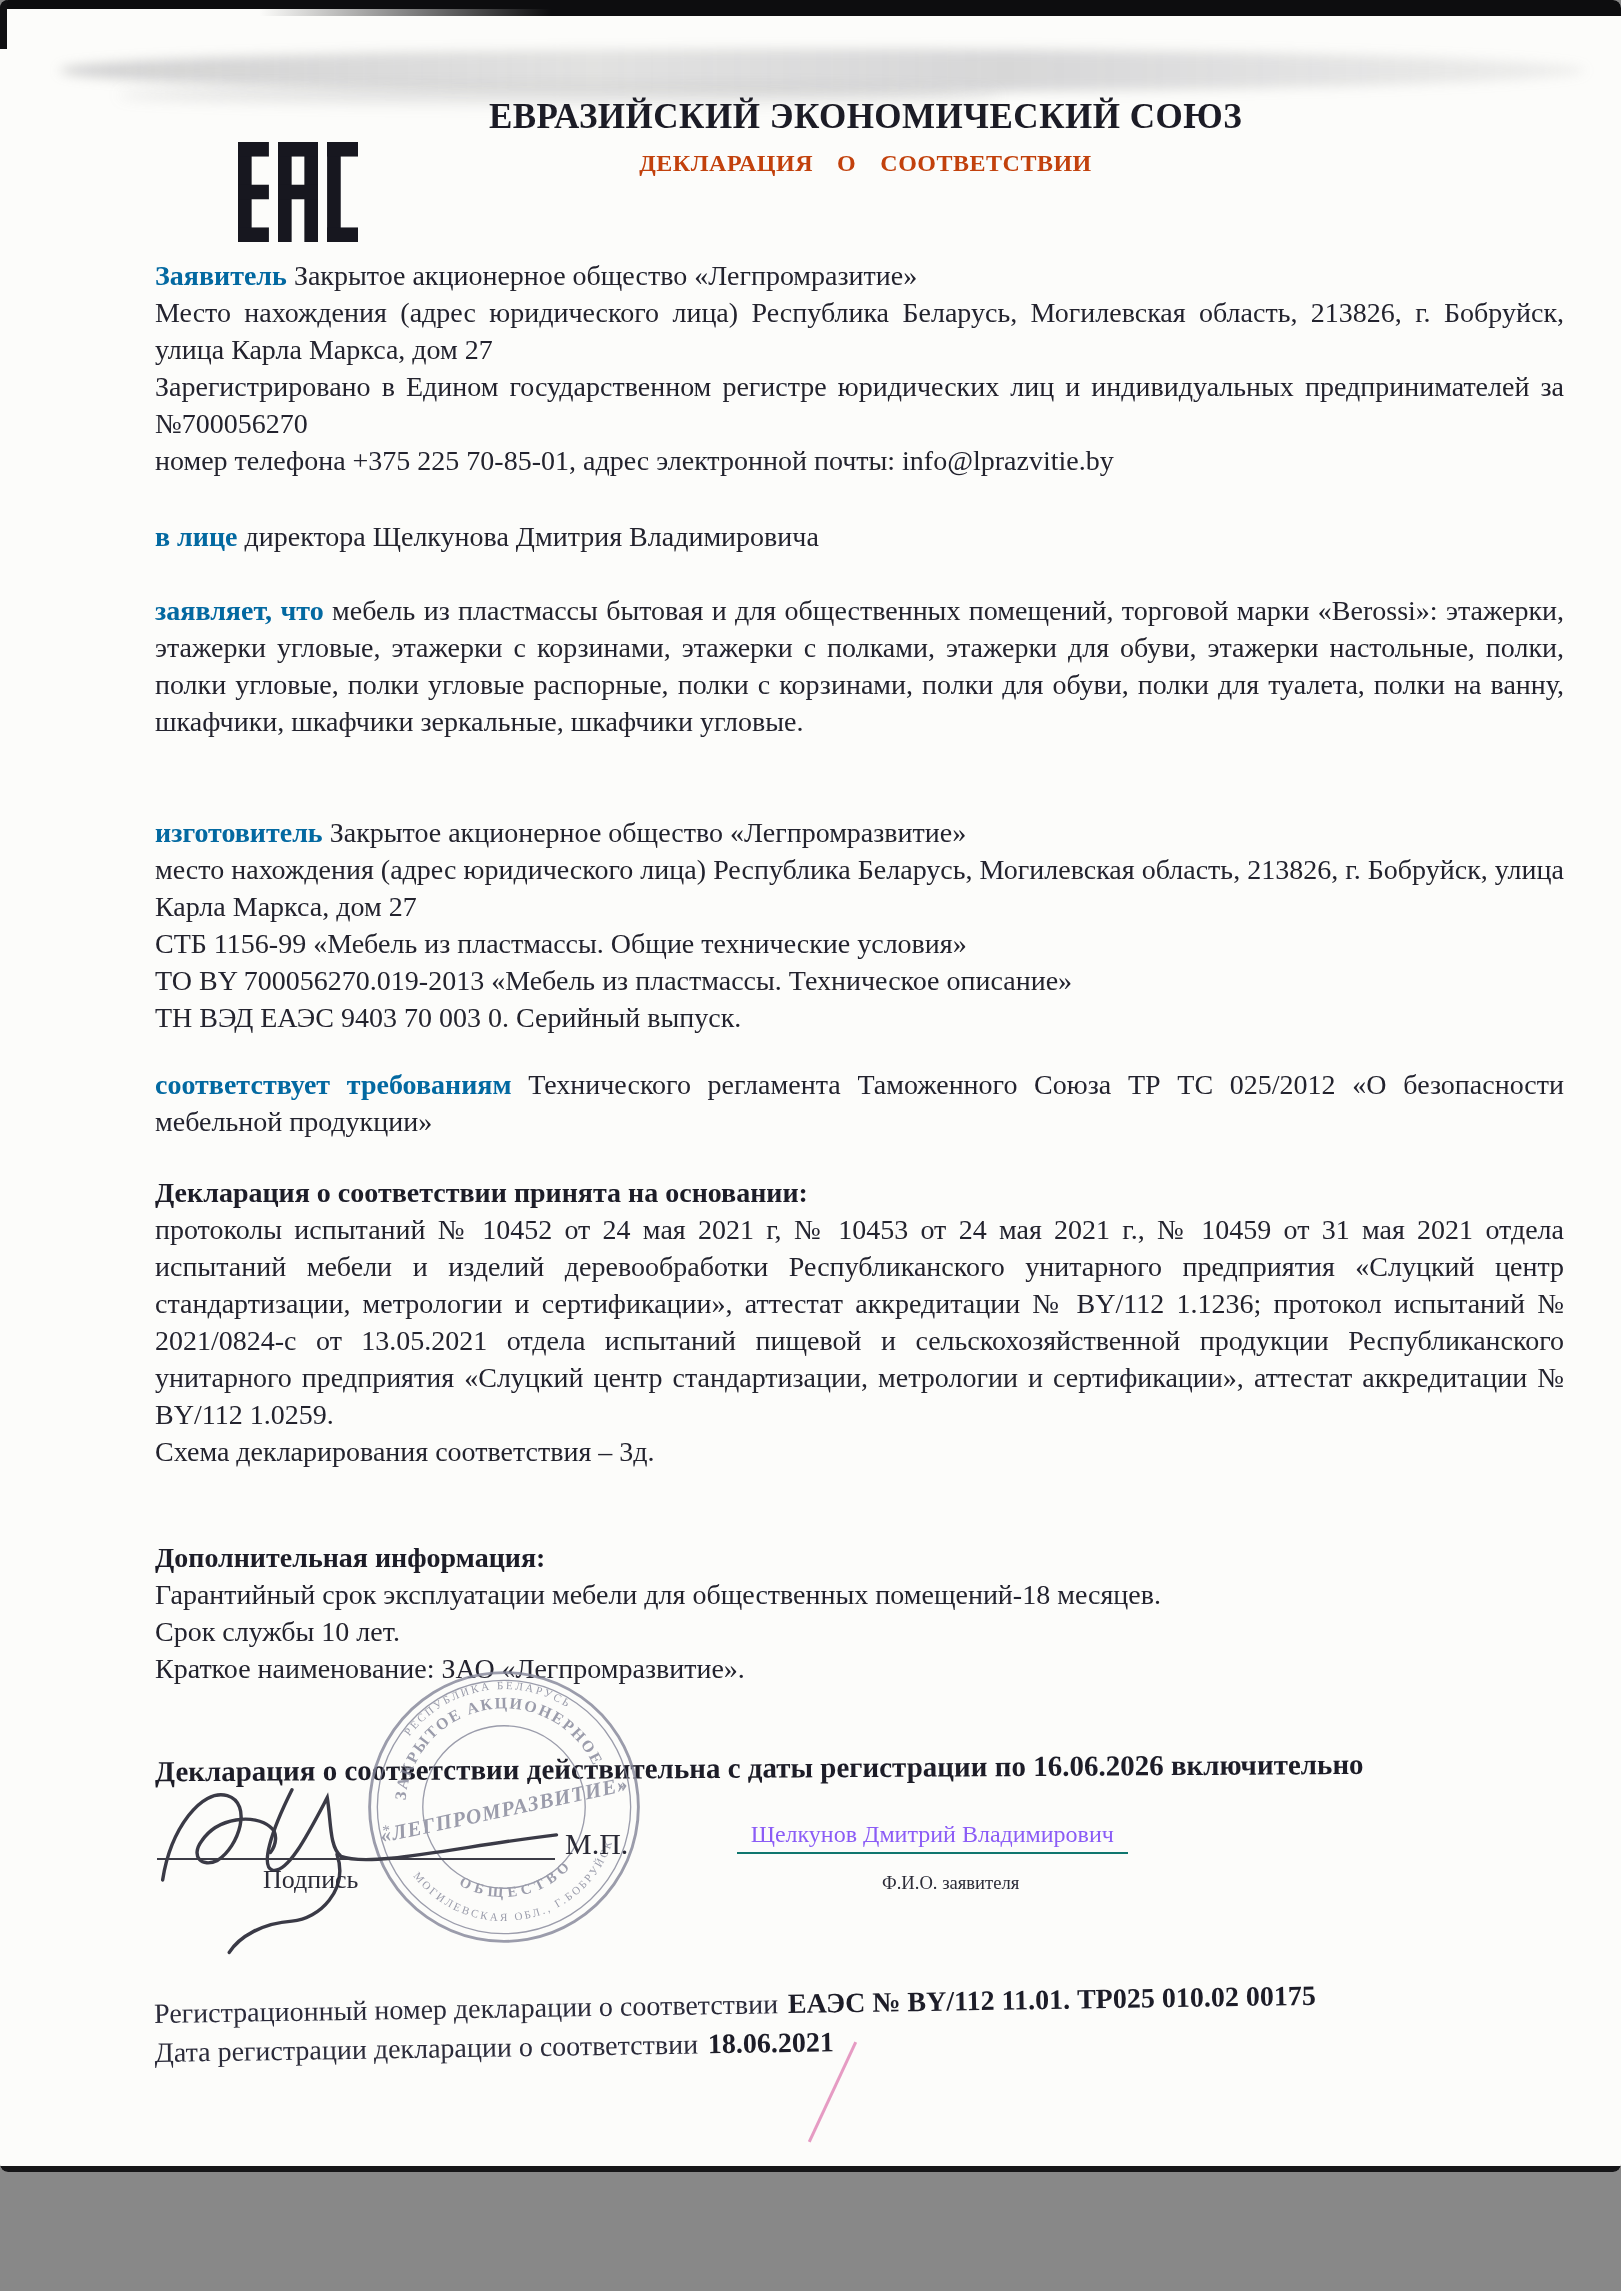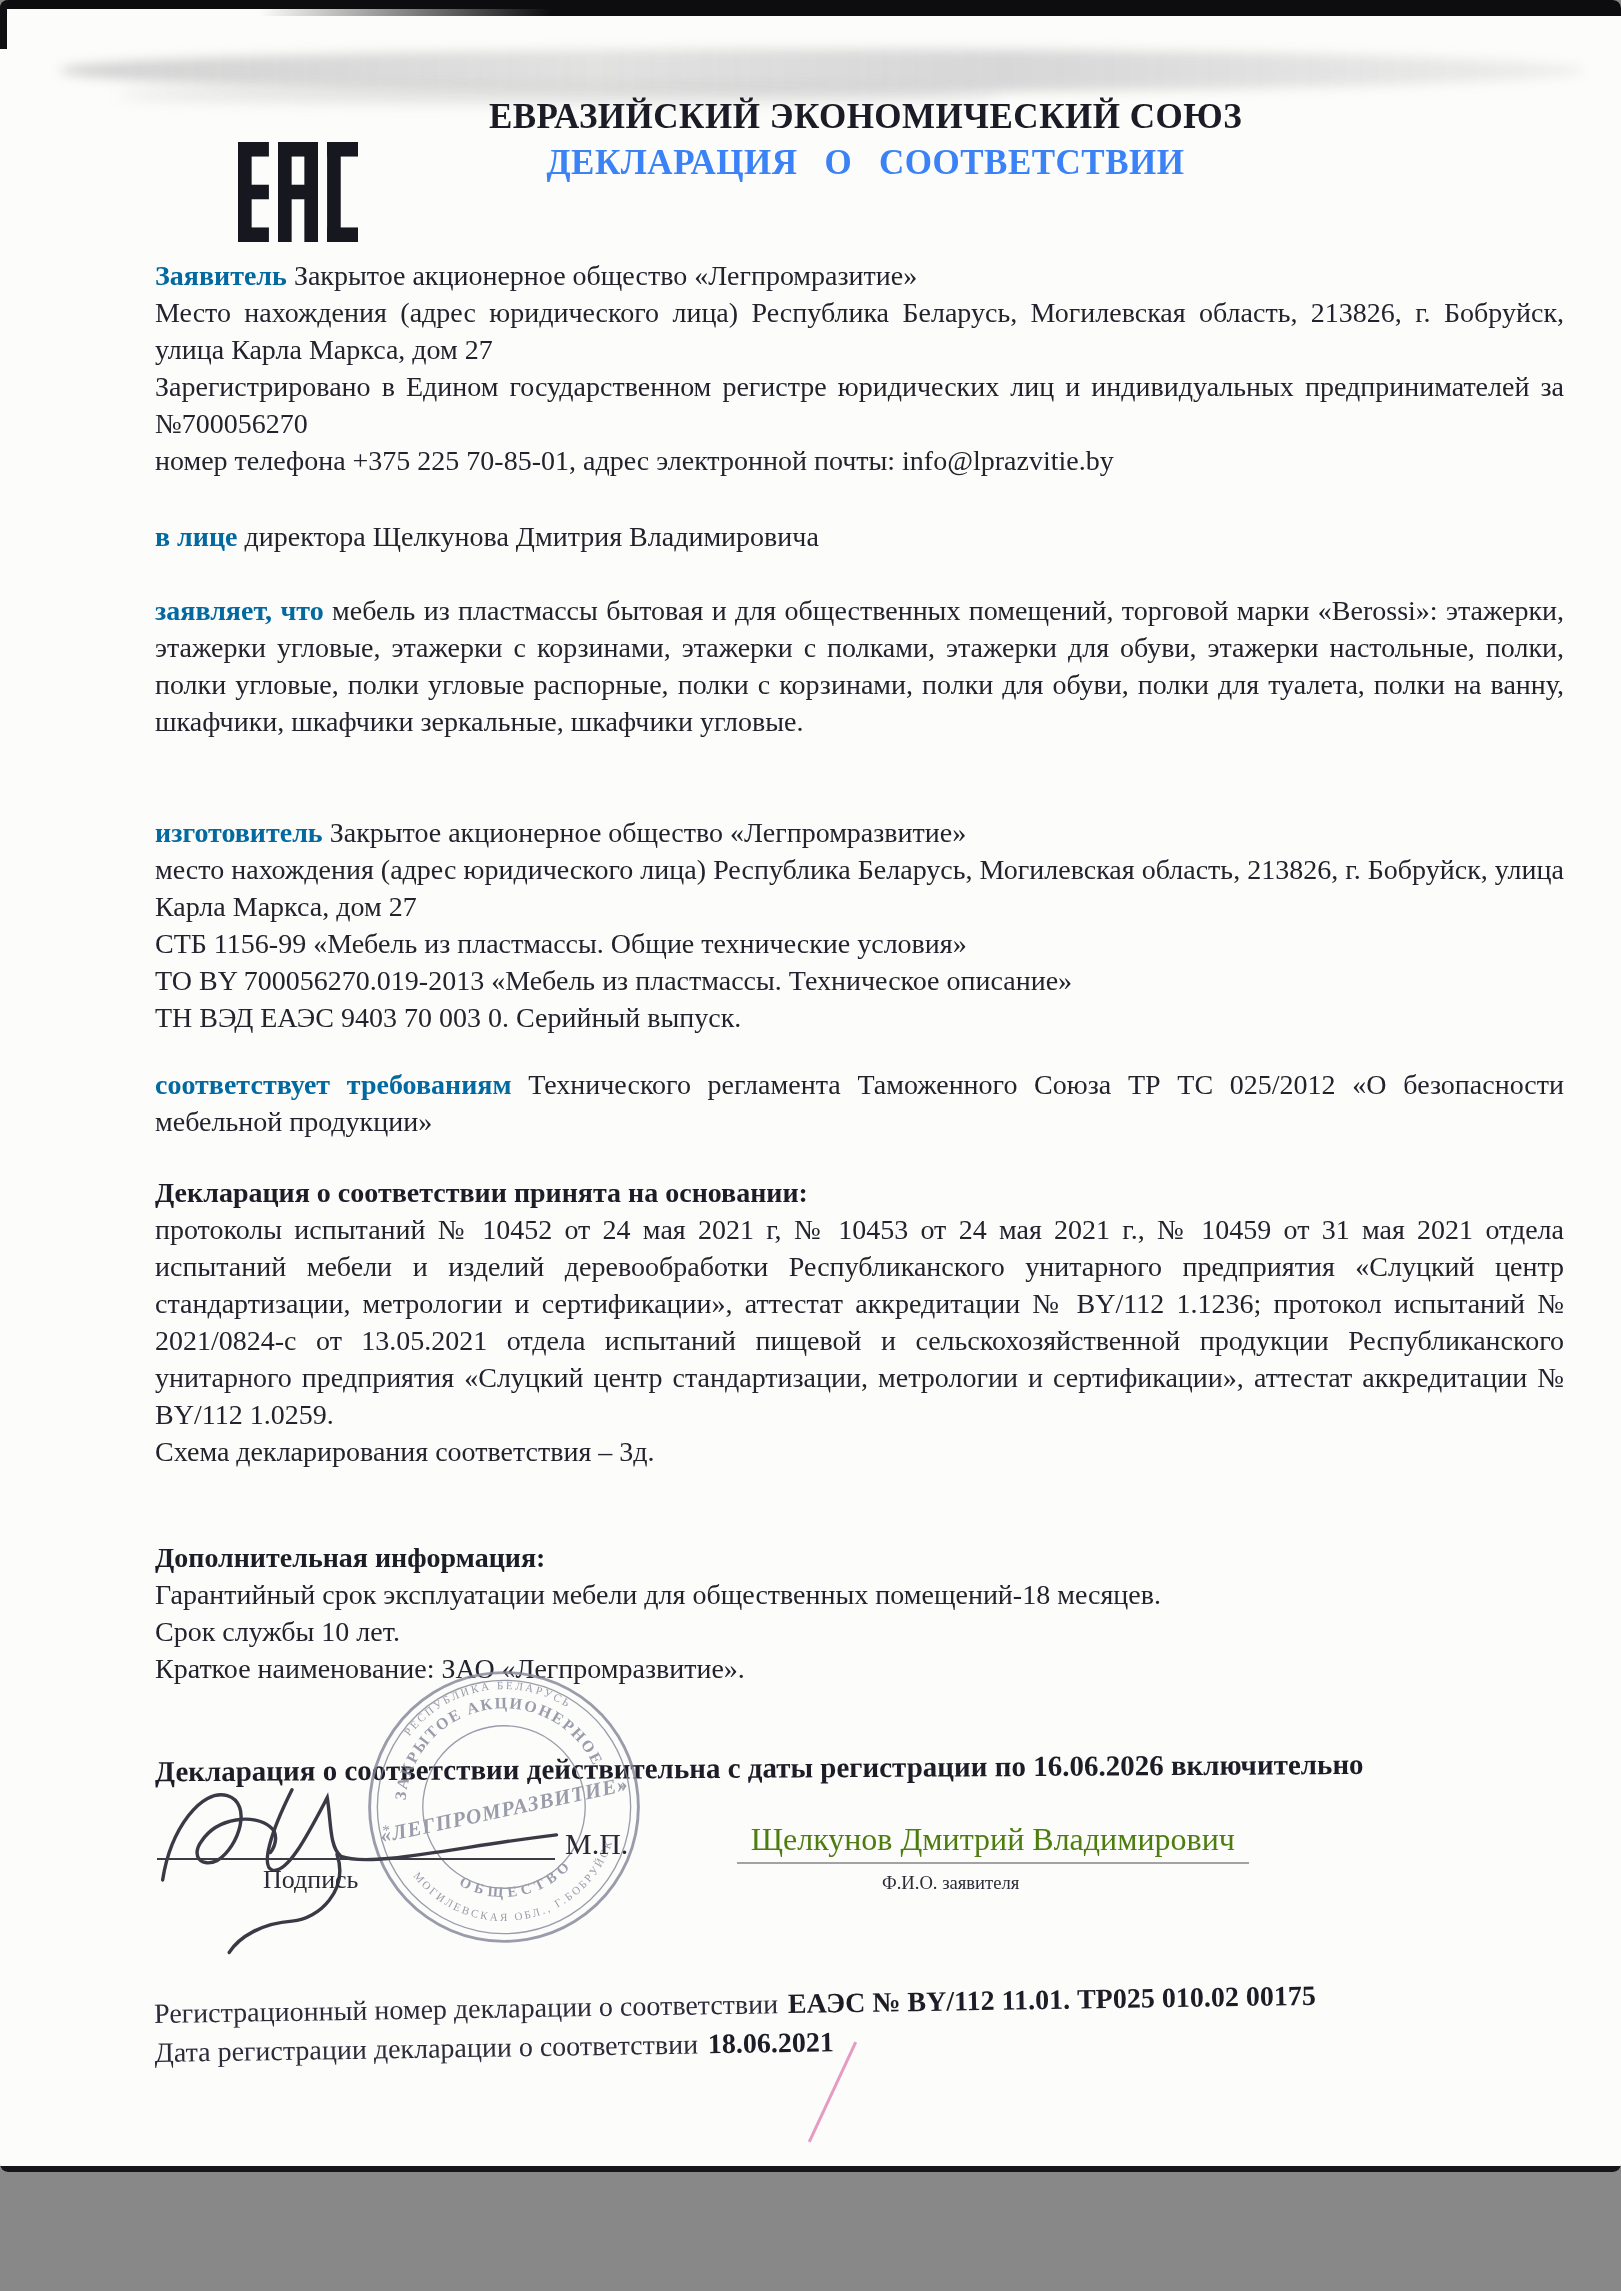--- a/index.html
+++ b/index.html
@@ -21,37 +21,37 @@
   .scan-smudge{position:absolute;top:49px;left:59px;right:35px;height:43px;
     background:linear-gradient(90deg,rgba(110,110,115,.30),rgba(90,90,95,.16) 35%,rgba(110,110,118,.26) 62%,rgba(140,140,145,.12));
     filter:blur(5.9px);border-radius:50%;}
   .scan-smudge2{position:absolute;top:86px;left:118px;width:882px;height:17.6px;
     background:rgba(120,120,125,.18);filter:blur(6.9px);border-radius:50%;}
   .pink-line{position:absolute;left:831px;top:2037px;width:2.9px;height:110px;
     background:#e289b9;opacity:.85;transform:rotate(25deg);}
   
   .header{position:absolute;top:94px;left:110px;right:0;text-align:center;line-height:46px;}
   .header .t1{font-size:35px;font-weight:bold;letter-spacing:0.5px;color:#1c1c26;}
-  .header .t2{font-size:35px;font-weight:bold;word-spacing:17.6px;letter-spacing:0.5px;color:#3b82f6;}
+  .header .t2{font-size:24px;font-weight:bold;word-spacing:17.6px;letter-spacing:0.5px;color:#c2410c;}
   .eac-logo{position:absolute;left:238px;top:139px;width:120px;height:106px;}
   .eac-logo svg{width:100%;height:100%;}
   .sr{position:absolute;width:1px;height:1px;overflow:hidden;clip:rect(0 0 0 0);}
   
   .block{position:absolute;left:155px;width:1409px;font-size:28px;line-height:37px;text-align:justify;}
   .para{margin:0;}
   .lead{font-weight:bold;color:#0369a1;}
   .head-bold{font-weight:bold;color:#1d1d28;}
   
   .validity{position:absolute;left:155px;top:1751px;width:1409px;
     font-size:29px;font-weight:bold;color:#1d1d28;transform:rotate(-.35deg);}
   .sig-line{position:absolute;left:157px;top:1858px;width:398px;height:2px;background:#3c3c46;}
   .sig-caption{position:absolute;left:263px;top:1865px;font-size:26px;color:#2c2c38;}
   .mp{position:absolute;left:565px;top:1827px;font-size:30px;color:#2a2a36;}
-  .fio{position:absolute;left:737px;top:1821px;font-size:32px;color:#4d7c0f;
-    border-bottom:2px solid #a3a3a3;padding:0 13.7px 3.9px 13.7px;}
+  .fio{position:absolute;left:737px;top:1821px;font-size:24px;color:#8b5cf6;
+    border-bottom:2px solid #0f766e;padding:0 13.7px 3.9px 13.7px;}
   .fio-caption{position:absolute;left:882px;top:1872px;font-size:18.6px;color:#2c2c38;}
   .signature-svg{position:absolute;left:145px;top:1770px;width:435px;height:167px;overflow:visible;}
   
   .stamp{position:absolute;left:359px;top:1662px;width:290px;height:290px;
     transform:rotate(-10deg);opacity:.82;}
   .stamp svg{width:100%;height:100%;}
   .stamp text{fill:#86889a;}
   .stamp .ring{stroke:#86889a;fill:none;}
   .st-tiny{font-size:11.5px;letter-spacing:2.5px;}
   .st-mid{font-size:16.5px;font-weight:bold;letter-spacing:2px;}

